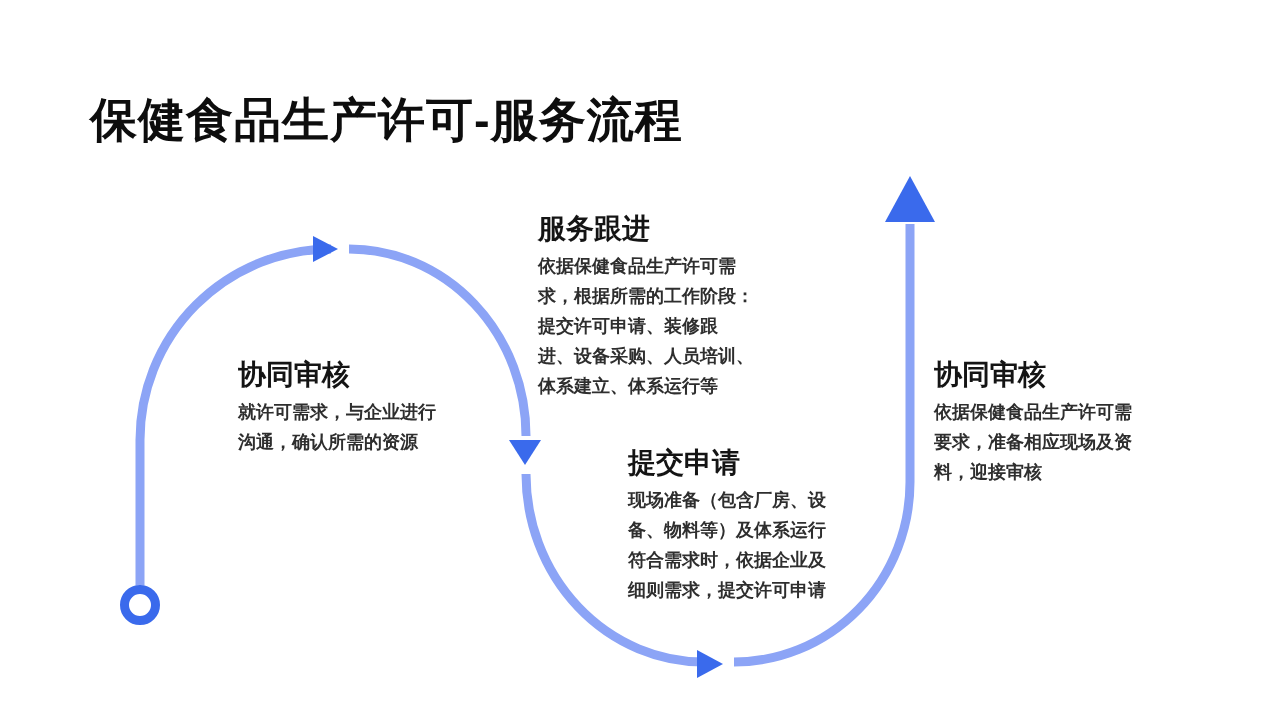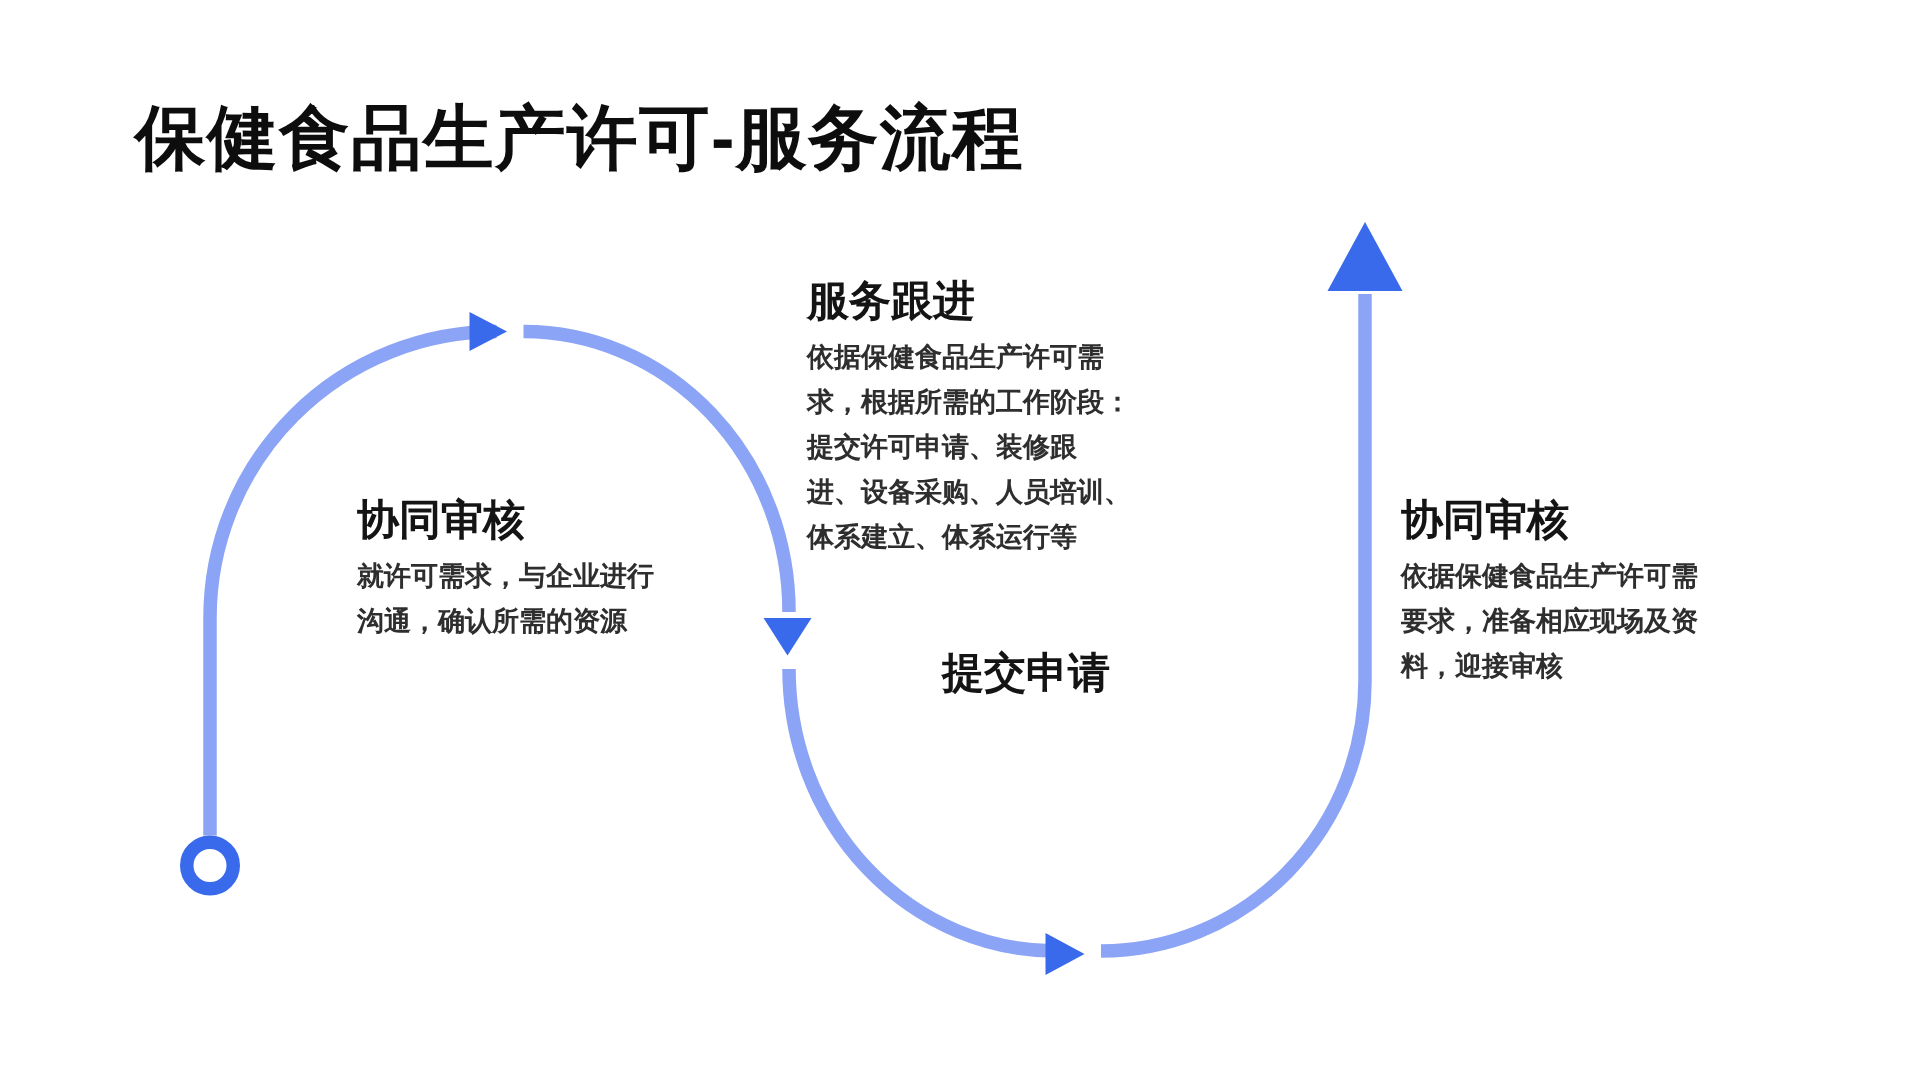--- a/index.html
+++ b/index.html
@@ -14,20 +14,21 @@
   html,body{width:1280px;height:720px;}
   body{
     background:var(--bg);
     font-family:"Liberation Sans","DejaVu Sans",sans-serif;
     overflow:hidden;
   }
   .slide{
     position:relative;
     width:1280px;height:648px;
     background:var(--bg);
+    margin-top:28px;
   }
   .slide-title{
     position:absolute;
     left:90px;top:64px;
     font-size:47px;
     line-height:56px;
     font-weight:900;
     letter-spacing:1px;
     color:var(--title-color);
     white-space:nowrap;
@@ -67,21 +68,21 @@
     font-size:18px;
     color:var(--body-color);
     font-weight:bold;
   }
   .step-body .bline{
     line-height:30px;
     white-space:nowrap;
   }
   .step-1{left:238px;top:334px;}
   .step-2{left:538px;top:188px;}
-  .step-3{left:628px;top:436px;}
+  .step-3{left:628px;top:422px;}
   .step-4{left:934px;top:334px;}
 </style>
 </head>
 <body>
 
 <div class="slide">
 
   <h1 class="slide-title">保健食品生产许可-服务流程</h1>
 
   <svg class="flow-svg" viewBox="0 0 1280 720" xmlns="http://www.w3.org/2000/svg" aria-hidden="true">
@@ -116,20 +117,26 @@
       <div class="bline">依据保健食品生产许可需</div>
       <div class="bline">求，根据所需的工作阶段：</div>
       <div class="bline">提交许可申请、装修跟</div>
       <div class="bline">进、设备采购、人员培训、</div>
       <div class="bline">体系建立、体系运行等</div>
     </div>
   </div>
 
   <div class="step step-3">
     <div class="step-title">提交申请</div>
+    <div class="step-body">
+      <div class="bline">现场准备（包含厂房、设</div>
+      <div class="bline">备、物料等）及体系运行</div>
+      <div class="bline">符合需求时，依据企业及</div>
+      <div class="bline">细则需求，提交许可申请</div>
+    </div>
   </div>
 
   <div class="step step-4">
     <div class="step-title">协同审核</div>
     <div class="step-body">
       <div class="bline">依据保健食品生产许可需</div>
       <div class="bline">要求，准备相应现场及资</div>
       <div class="bline">料，迎接审核</div>
     </div>
   </div>

